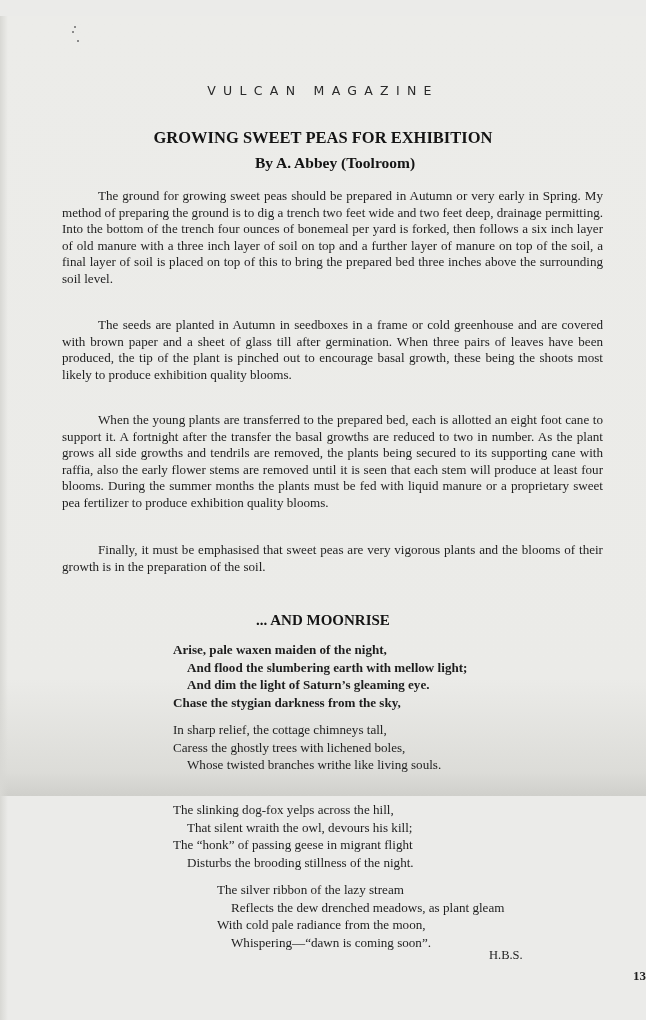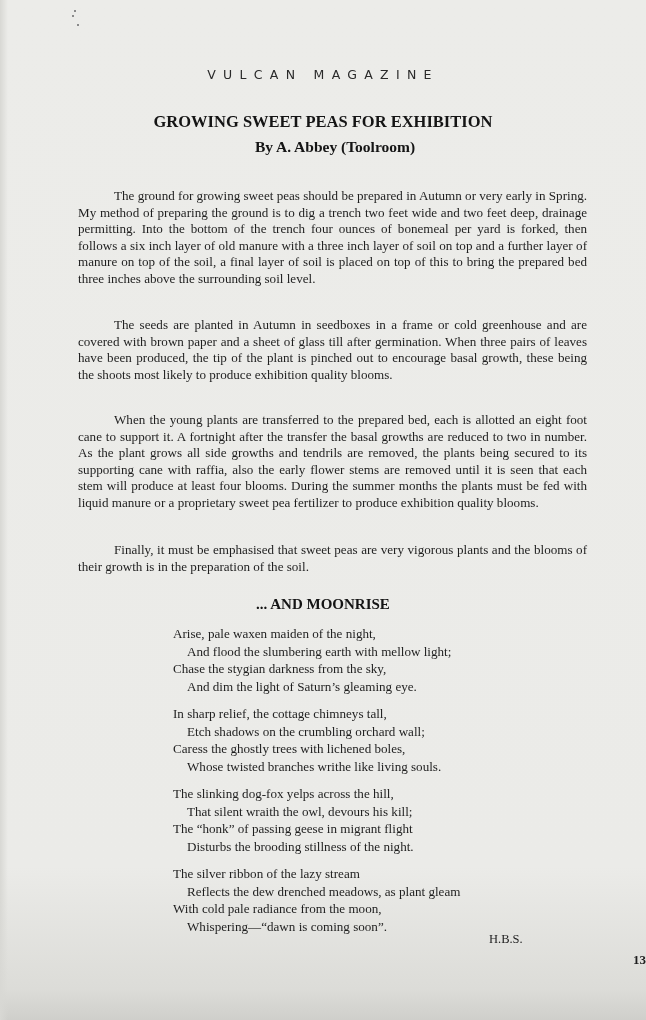--- a/index.html
+++ b/index.html
@@ -4,21 +4,21 @@
   <style>
     html, body { margin: 0; padding: 0; }
     body {
       width: 646px; height: 1020px; overflow: hidden;
       background: #ebebe9;
       font-family: "Liberation Serif", "DejaVu Serif", serif;
       color: #1e1e1e;
       position: relative;
     }
     .page {
-      position: absolute; left: 0; top: 0; width: 646px; height: 1020px;
+      position: absolute; left: 0; top: 16px; width: 646px; height: 780px;
       background: linear-gradient(to bottom, #ecece9 0%, #ebebe8 85%, #dcdcd8 97%, #cfcfcb 100%);
     }
     .edge-left {
       position: absolute; left: 0; top: 0; width: 8px; height: 1020px;
       background: linear-gradient(to right, #d8d8d4, rgba(235,235,232,0));
     }
     .running-head {
       position: absolute; top: 67px; left: 0; width: 646px; text-align: center;
       font-family: "DejaVu Sans", "Liberation Sans", sans-serif;
       font-size: 12.5px; letter-spacing: 7.3px; color: #2a2a2a;
@@ -28,39 +28,39 @@
       font-weight: bold; font-size: 16.5px; color: #141414;
     }
     .byline {
       position: absolute; top: 138px; left: 0; width: 646px; text-align: center;
       font-weight: bold; font-size: 15.5px; color: #141414; padding-left: 12px;
     }
     .article {
       position: absolute; left: 62px; width: 541px;
       font-size: 13.1px; line-height: 16.6px; text-align: justify;
     }
-    .article p { margin: 16px; text-indent: 36px; font-family: Liberation Serif, serif; }
+    .article p { margin: 0; text-indent: 36px; font-family: Liberation Serif, serif; }
     #p1 { top: 172px; }
     #p2 { top: 301px; }
     #p3 { top: 396px; }
     #p4 { top: 526px; }
     .poem-title {
       position: absolute; top: 596px; left: 0; width: 646px; text-align: center;
       font-weight: bold; font-size: 15px; color: #141414;
     }
     .poem {
       position: absolute; left: 173px; width: 380px;
       font-size: 13.1px; line-height: 17.5px;
     }
     .poem .line { white-space: nowrap; }
     .poem .indent { padding-left: 14px; }
-    #st1 { top: 625px; }
+    #st1 { top: 625px; font-weight: bold; }
     #st2 { top: 705px; }
     #st3 { top: 785px; }
-    #st4 { top: 865px; }
+    #st4 { top: 865px; margin-left: 44px; }
     .signature {
       position: absolute; top: 932px; left: 489px;
       font-weight: normal; font-size: 12.5px;
     }
     .page-number {
       position: absolute; top: 952px; left: 0; width: 646px; text-align: right;
       font-weight: bold; font-size: 13px;
     }
     .speck { position: absolute; background: #6a6a6a; border-radius: 50%; }
   </style>
@@ -90,26 +90,25 @@
   </div>
   <div class="article" id="p4">
     <p>Finally, it must be emphasised that sweet peas are very vigorous plants and the blooms of their growth is in the preparation of the soil.</p>
   </div>
 
   <div class="poem-title">... AND MOONRISE</div>
 
   <div class="poem" id="st1">
     <div class="line">Arise, pale waxen maiden of the night,</div>
     <div class="line indent">And flood the slumbering earth with mellow light;</div>
+    <div class="line indent">And dim the light of Saturn’s gleaming eye.</div>
     <div class="line">Chase the stygian darkness from the sky,</div>
-    <div class="line indent">And dim the light of Saturn’s gleaming eye.</div>
   </div>
   <div class="poem" id="st2">
     <div class="line">In sharp relief, the cottage chimneys tall,</div>
-    <div class="line indent">Etch shadows on the crumbling orchard wall;</div>
     <div class="line">Caress the ghostly trees with lichened boles,</div>
     <div class="line indent">Whose twisted branches writhe like living souls.</div>
   </div>
   <div class="poem" id="st3">
     <div class="line">The slinking dog-fox yelps across the hill,</div>
     <div class="line indent">That silent wraith the owl, devours his kill;</div>
     <div class="line">The “honk” of passing geese in migrant flight</div>
     <div class="line indent">Disturbs the brooding stillness of the night.</div>
   </div>
   <div class="poem" id="st4">

